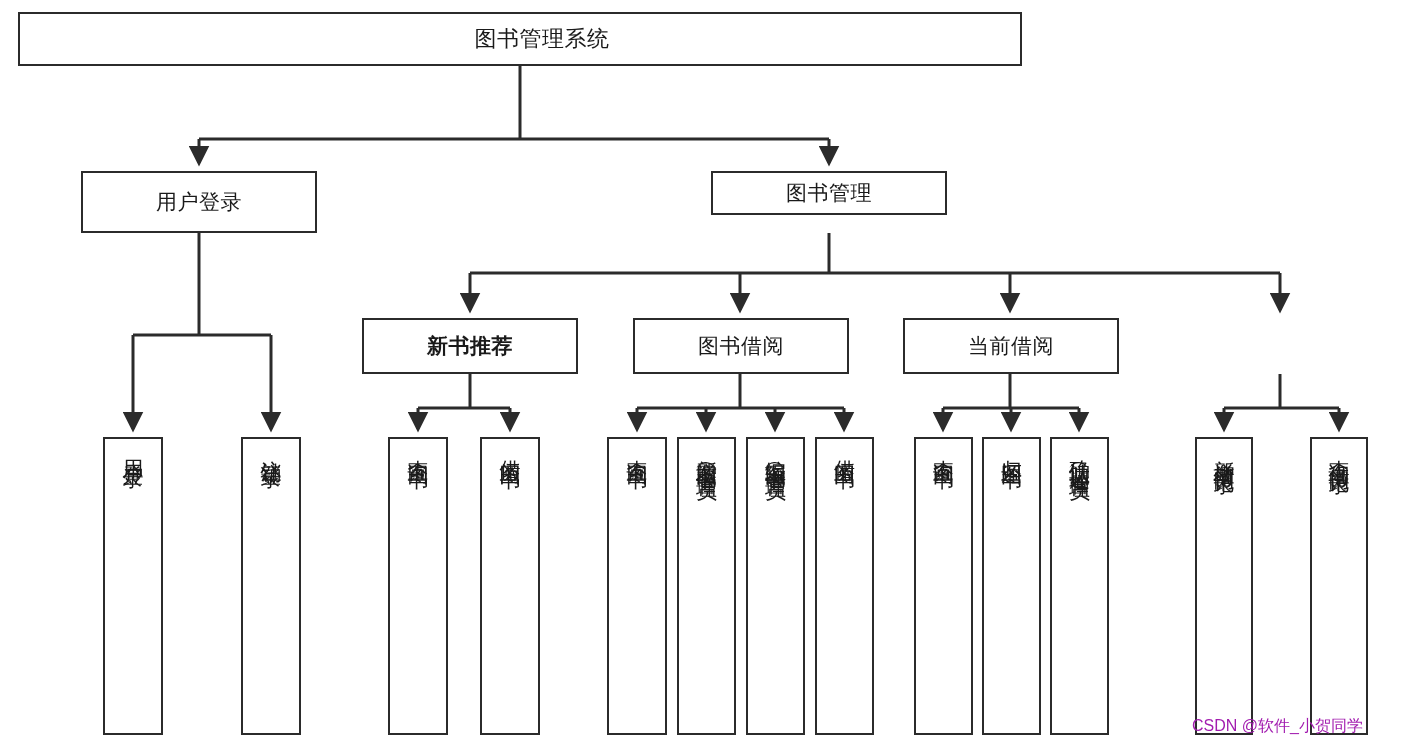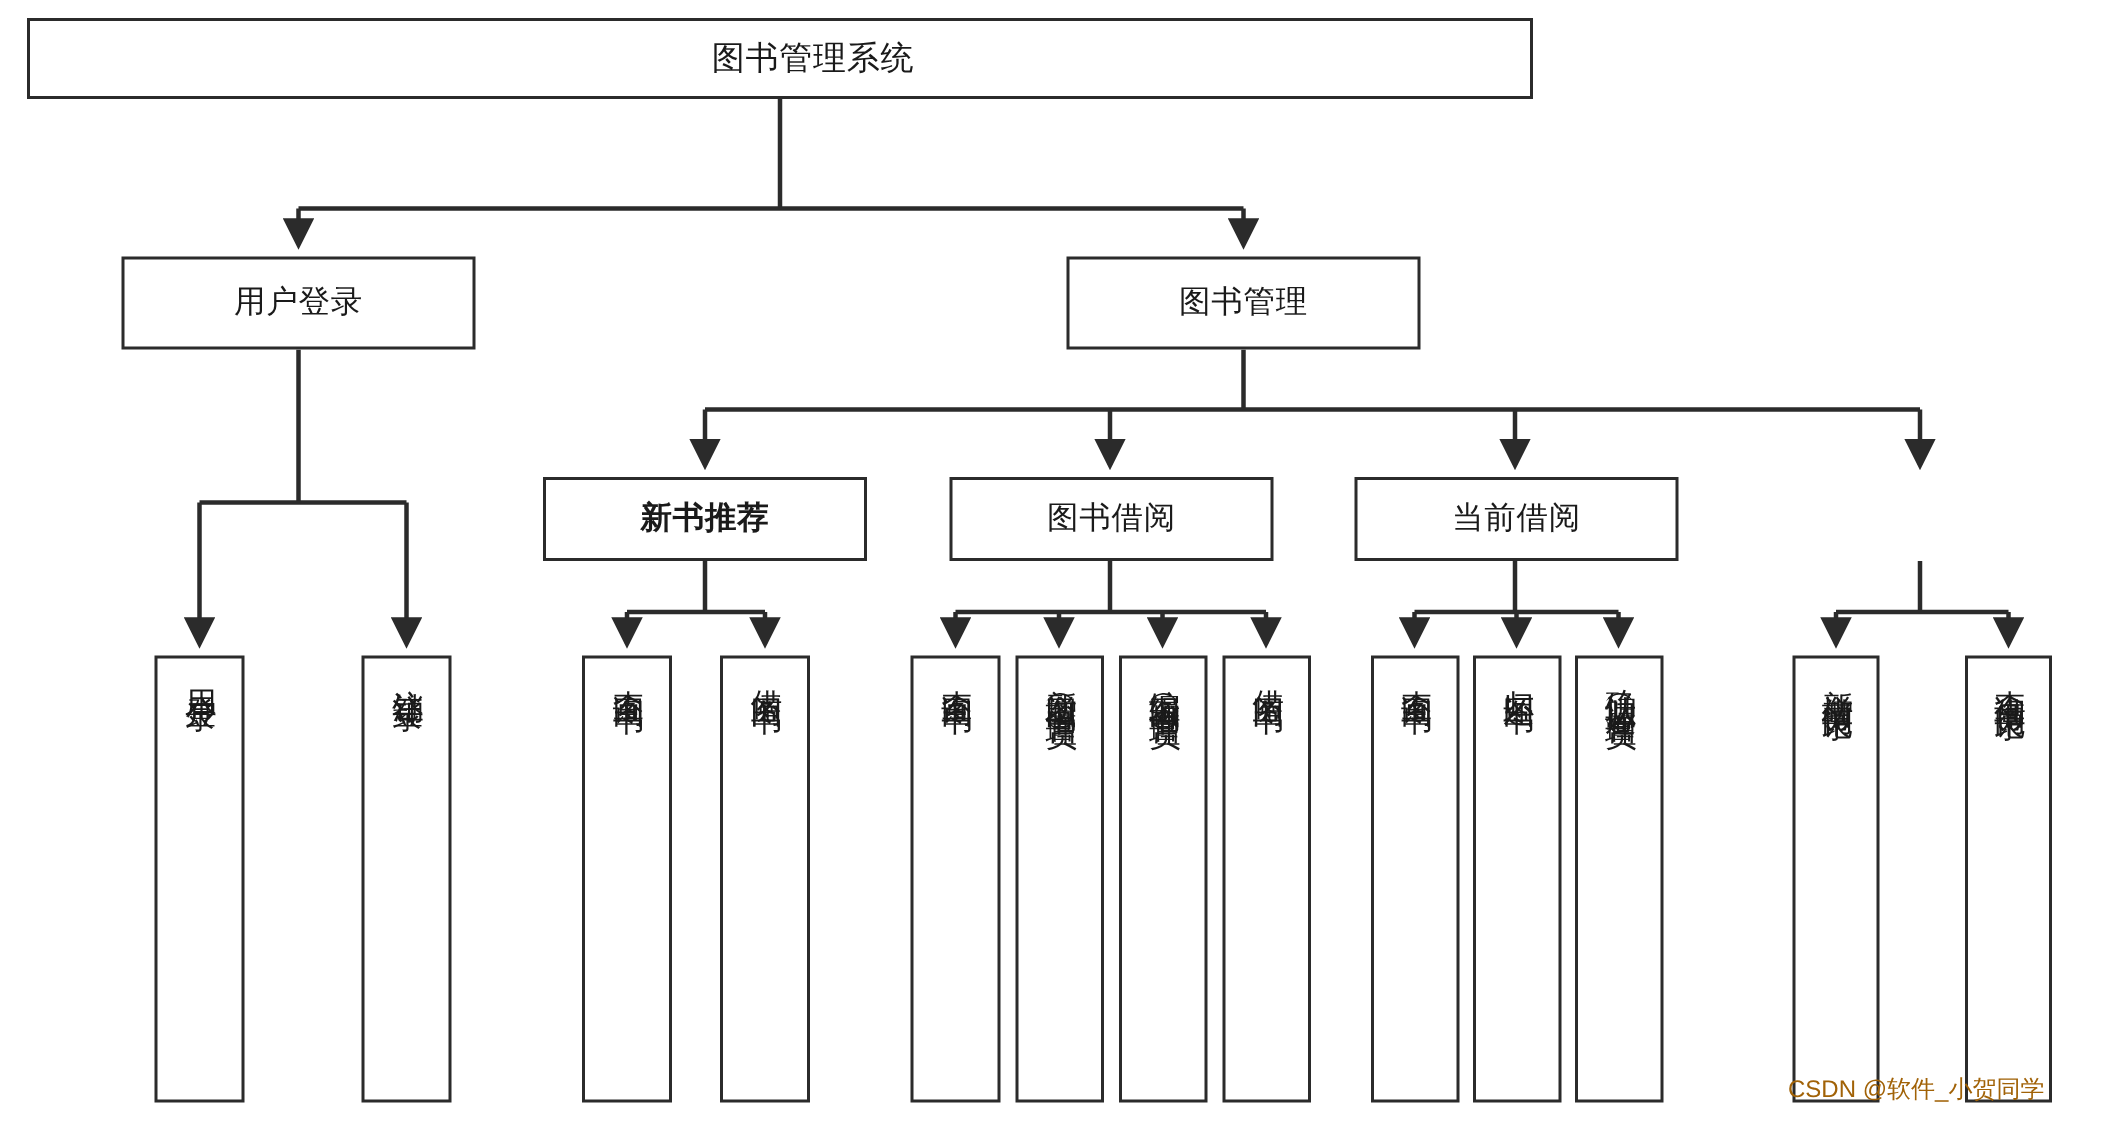--- a/index.html
+++ b/index.html
@@ -60,21 +60,21 @@
     text-orientation: upright;
     font-size: 21px;
     letter-spacing: 3px;
     line-height: 1.05;
   }
   #watermark {
     position: absolute;
     left: 1192px;
     top: 716px;
     font-size: 16px;
-    color: #a16207;
+    color: #a21caf;
     white-space: nowrap;
     z-index: 3;
     font-family: "Liberation Sans", "DejaVu Sans", sans-serif;
   }
 </style>
 </head>
 <body>
 
 <div id="canvas">
 
@@ -131,21 +131,21 @@
   </svg>
 
   <div class="node h root" style="left:18px; top:12px; width:1004px; height:54px;padding-left:44px;">
     <span class="label">图书管理系统</span>
   </div>
 
   <div class="node h" style="left:81px; top:171px; width:236px; height:62px;">
     <span class="label">用户登录</span>
   </div>
 
-  <div class="node h" style="left:711px; top:171px; width:236px; height:62px;">
+  <div class="node h" style="left:711px; top:171px; width:236px; height:44px;">
     <span class="label">图书管理</span>
   </div>
 
   <div class="node h" style="left:362px; top:318px; width:216px; height:56px;font-weight:bold;">
     <span class="label">新书推荐</span>
   </div>
 
   <div class="node h" style="left:633px; top:318px; width:216px; height:56px;">
     <span class="label">图书借阅</span>
   </div>

